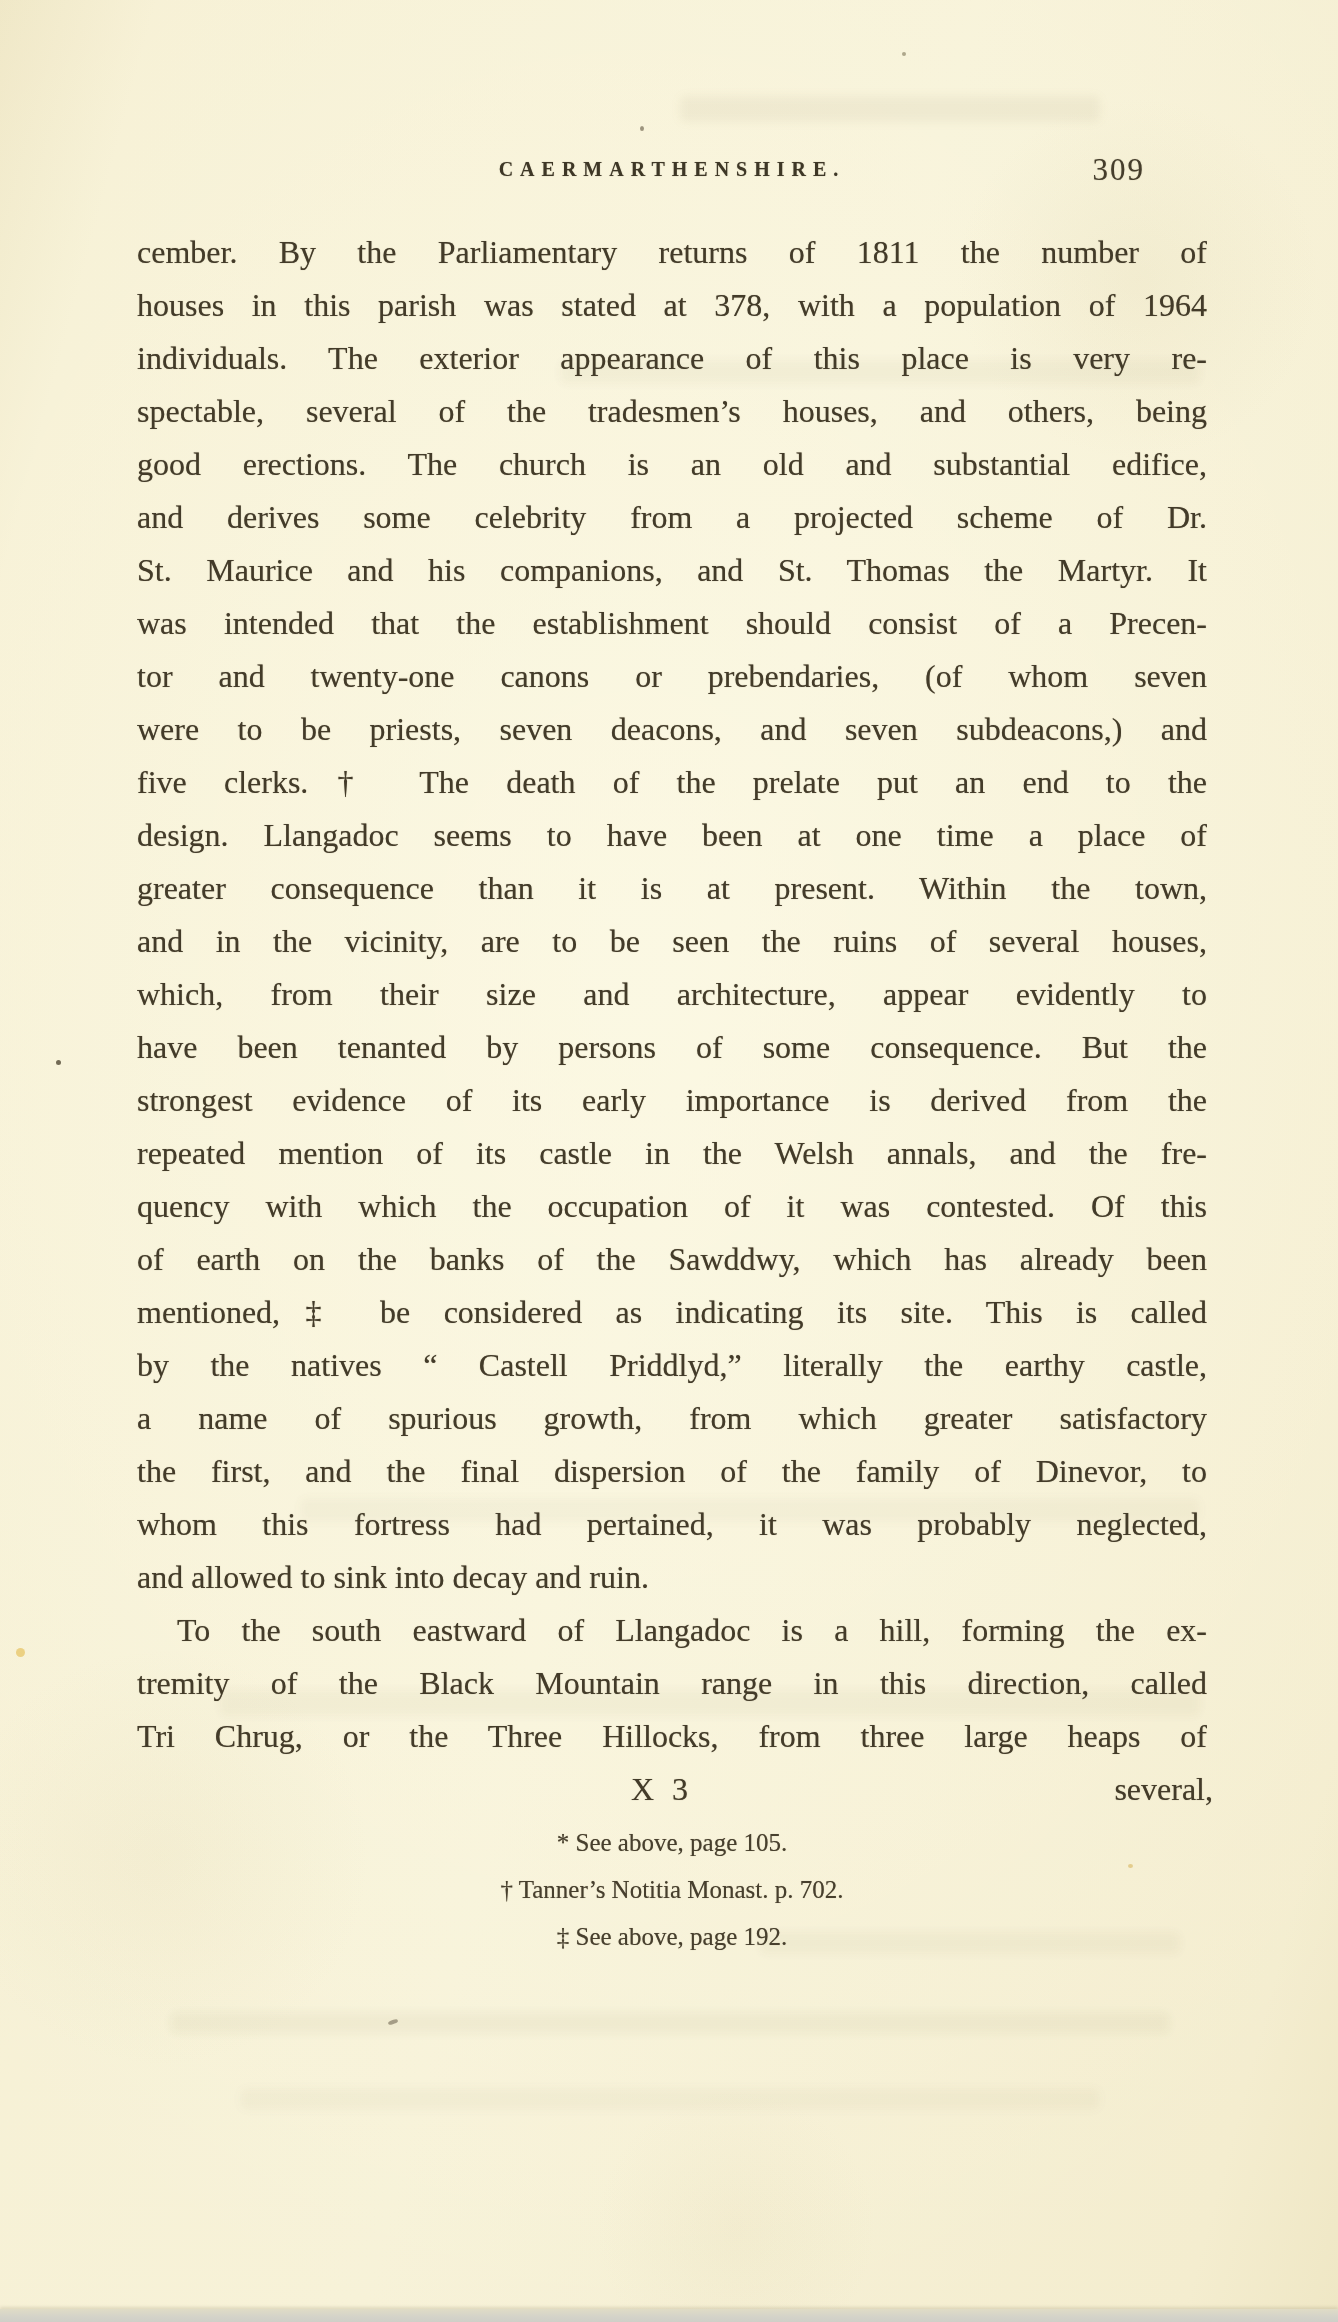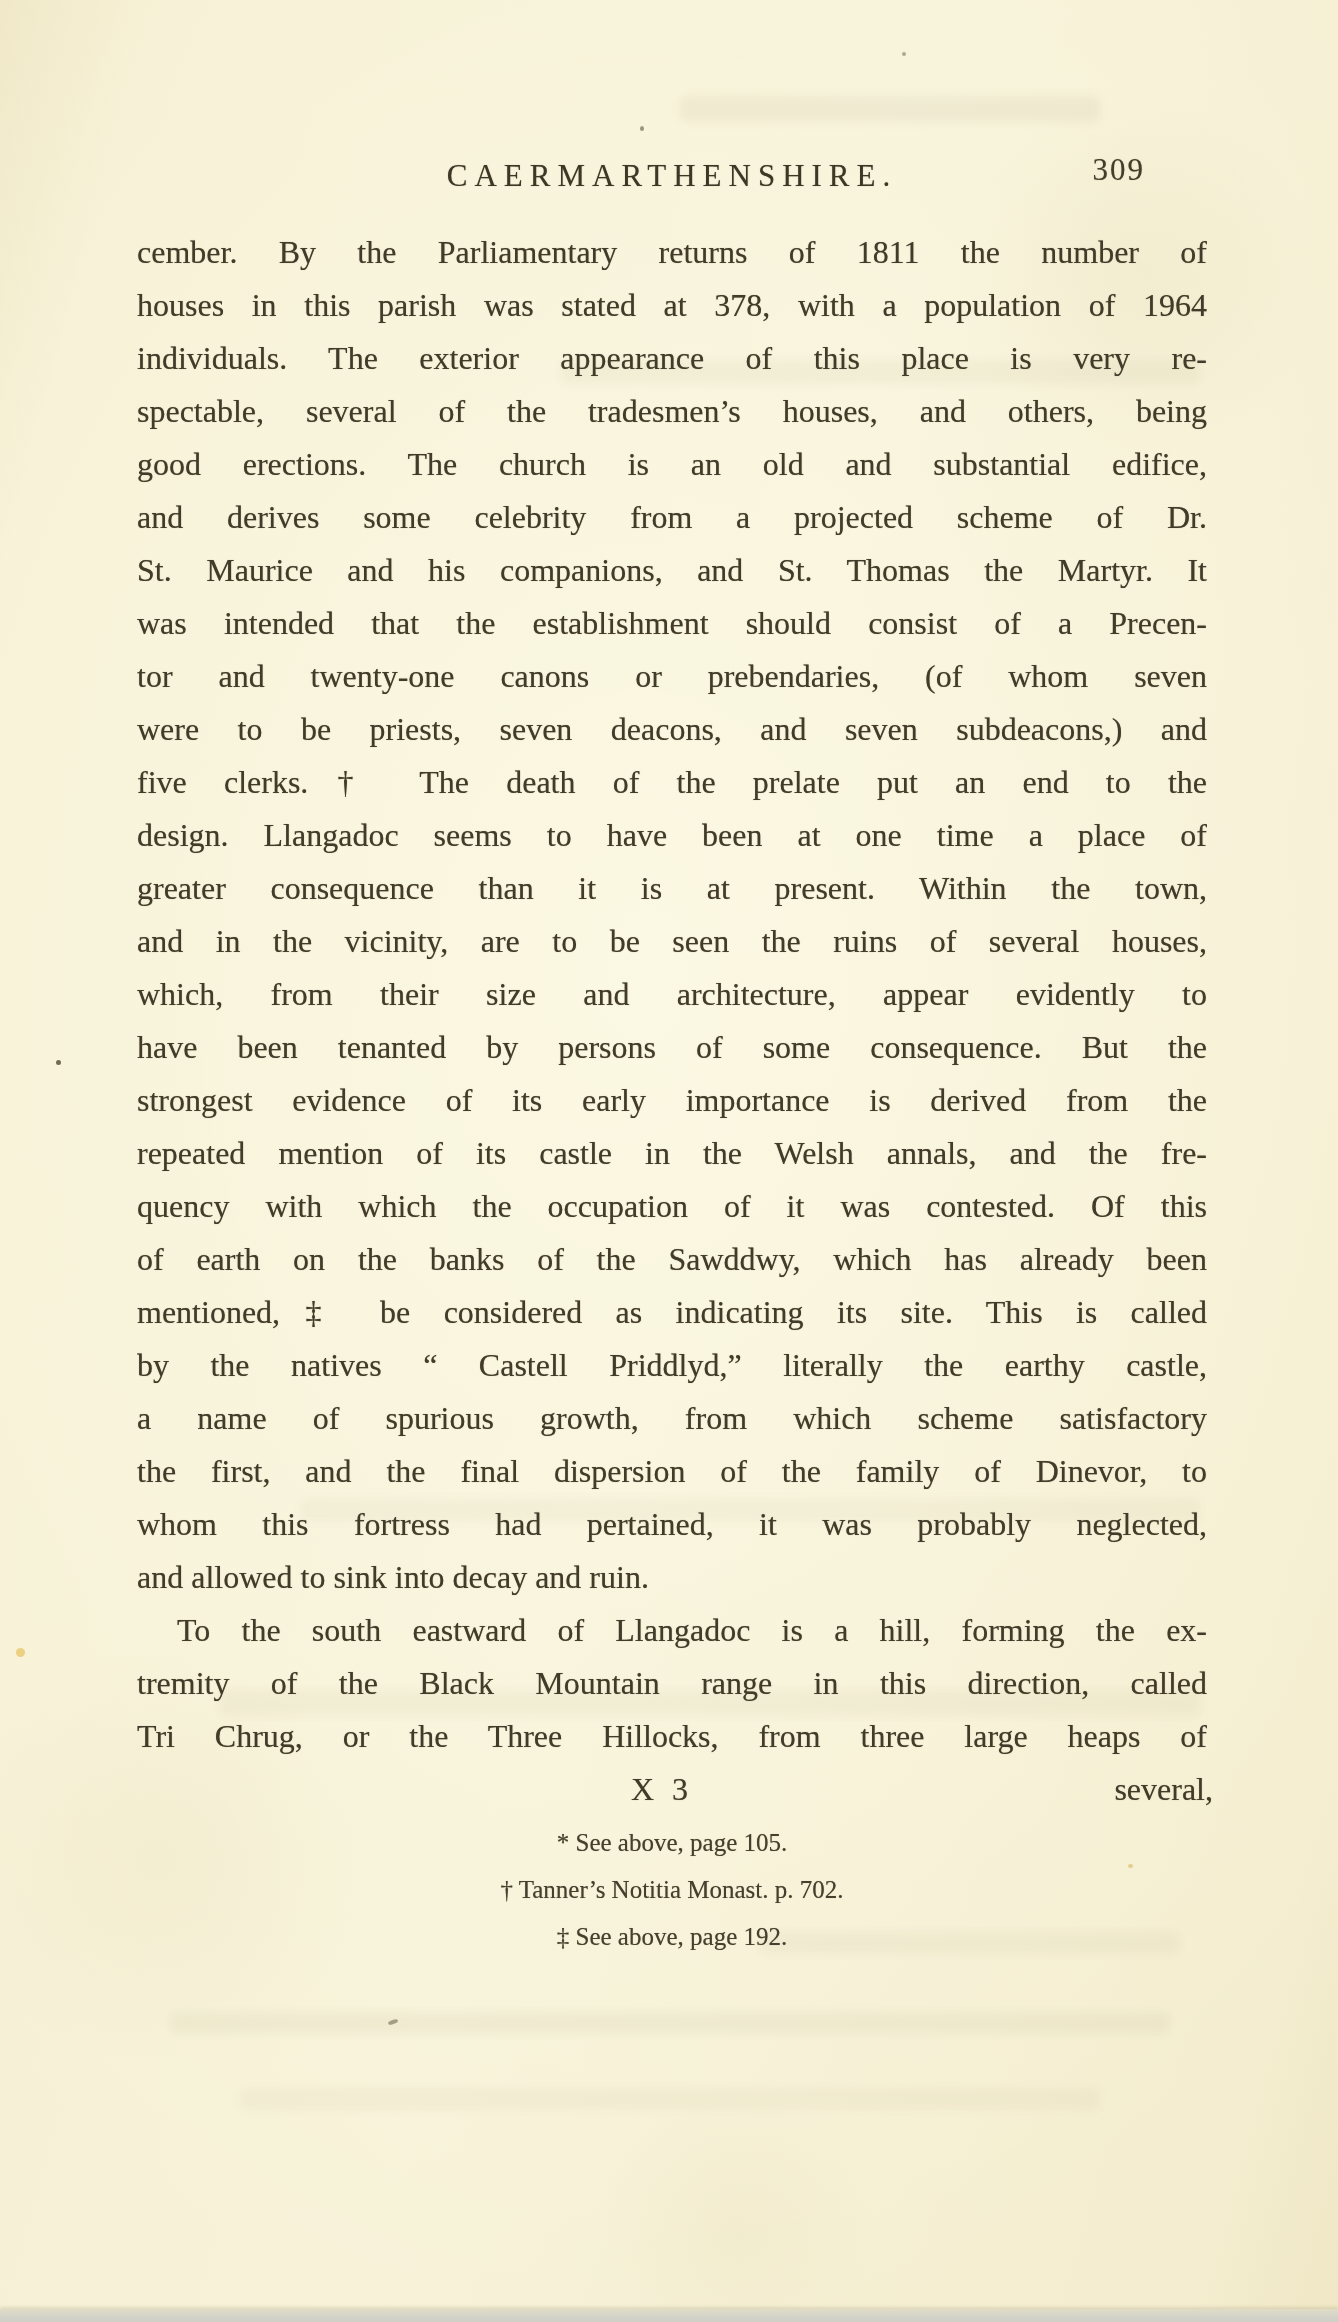--- a/index.html
+++ b/index.html
@@ -41,22 +41,22 @@
     position: absolute;
     top: 158px;
     left: 137px;
     width: 1070px;
     height: 42px;
   }
   .head-title {
     position: absolute;
     left: 0; right: 0;
     text-align: center;
-    font-size: 31px;
-    font-weight: normal;
+    font-size: 20px;
+    font-weight: bold;
     letter-spacing: 7px;
     color: #3e3726;
     text-shadow: 0 0 1px rgba(62,55,38,0.45);
   }
   .page-number {
     position: absolute;
     right: 62px;
     top: -6px;
     font-size: 31px;
     letter-spacing: 2px;
@@ -189,21 +189,21 @@
     <div class="line">greater consequence than it is at present. Within the town,</div>
     <div class="line">and in the vicinity, are to be seen the ruins of several houses,</div>
     <div class="line">which, from their size and architecture, appear evidently to</div>
     <div class="line">have been tenanted by persons of some consequence. But the</div>
     <div class="line">strongest evidence of its early importance is derived from the</div>
     <div class="line">repeated mention of its castle in the Welsh annals, and the fre-</div>
     <div class="line">quency with which the occupation of it was contested. Of this</div>
     <div class="line">of earth on the banks of the Sawddwy, which has already been</div>
     <div class="line">mentioned,‡ be considered as indicating its site. This is called</div>
     <div class="line">by the natives “ Castell Priddlyd,” literally the earthy castle,</div>
-    <div class="line">a name of spurious growth, from which scheme satisfactory</div>
+    <div class="line">a name of spurious growth, from which greater satisfactory</div>
     <div class="line">the first, and the final dispersion of the family of Dinevor, to</div>
     <div class="line">whom this fortress had pertained, it was probably neglected,</div>
     <div class="line endline">and allowed to sink into decay and ruin.</div>
     <div class="line indent">To the south eastward of Llangadoc is a hill, forming the ex-</div>
     <div class="line">tremity of the Black Mountain range in this direction, called</div>
     <div class="line">Tri Chrug, or the Three Hillocks, from three large heaps of</div>
 
     <div class="sig-row">
       <span class="sig-mark">X 3</span>
       <span class="catchword">several,</span>

